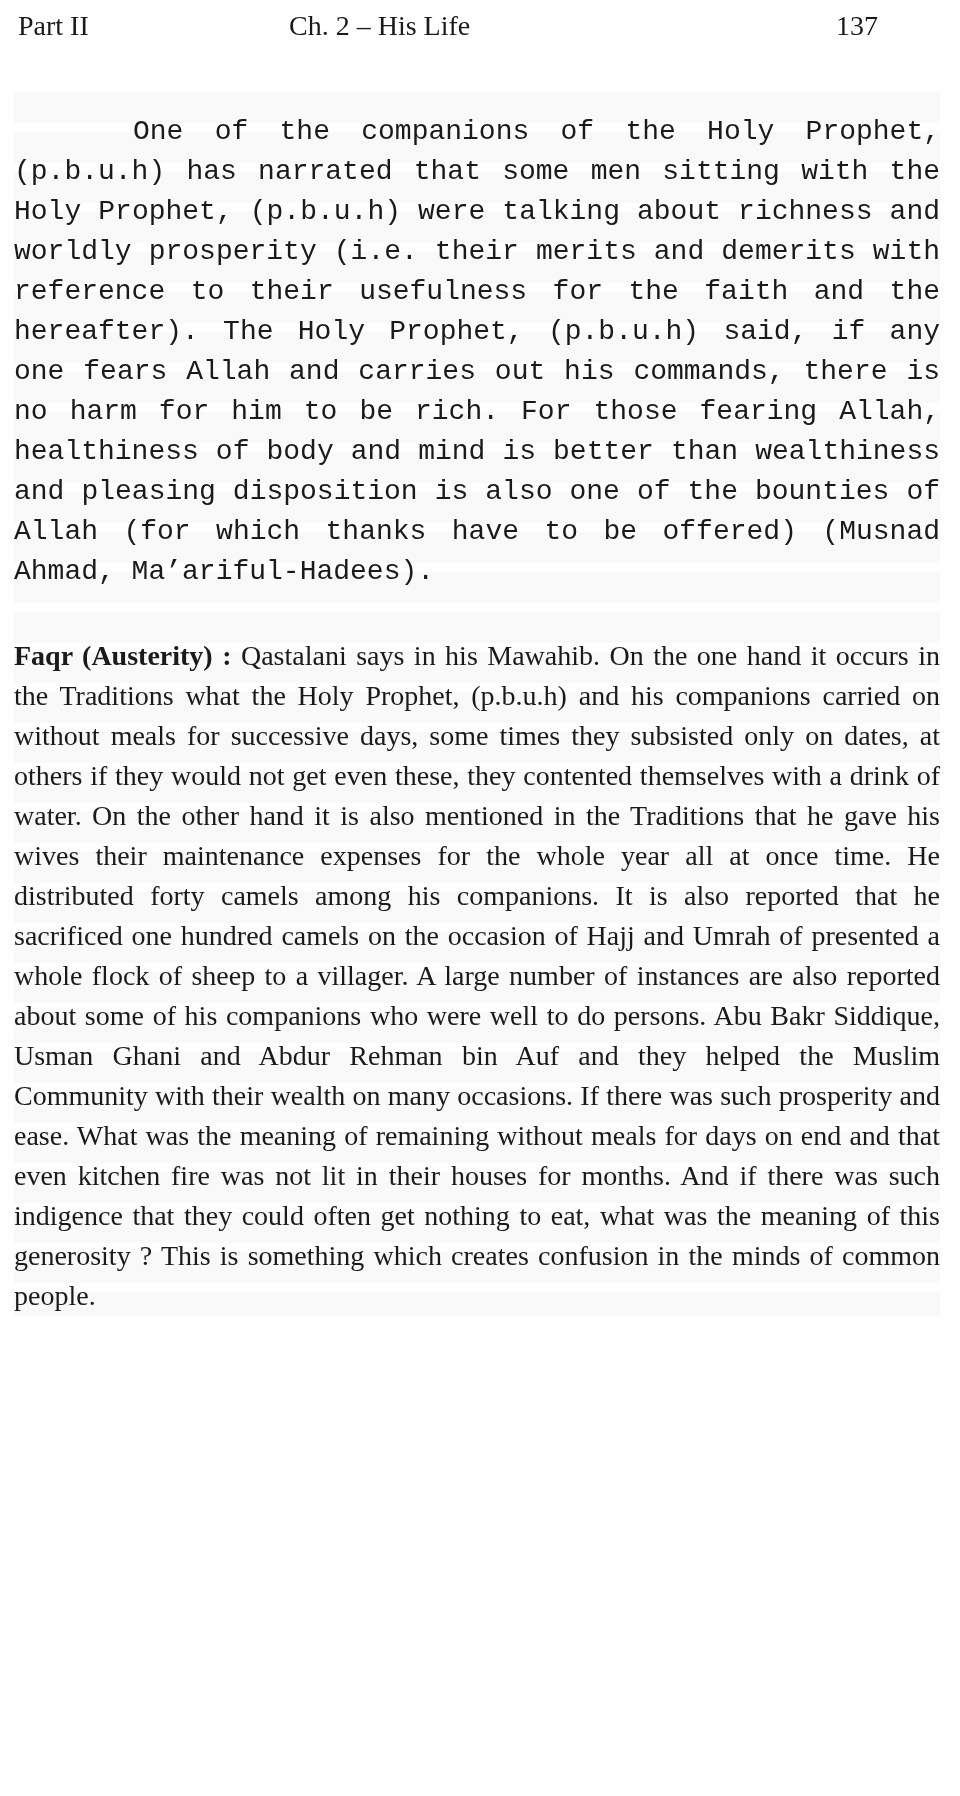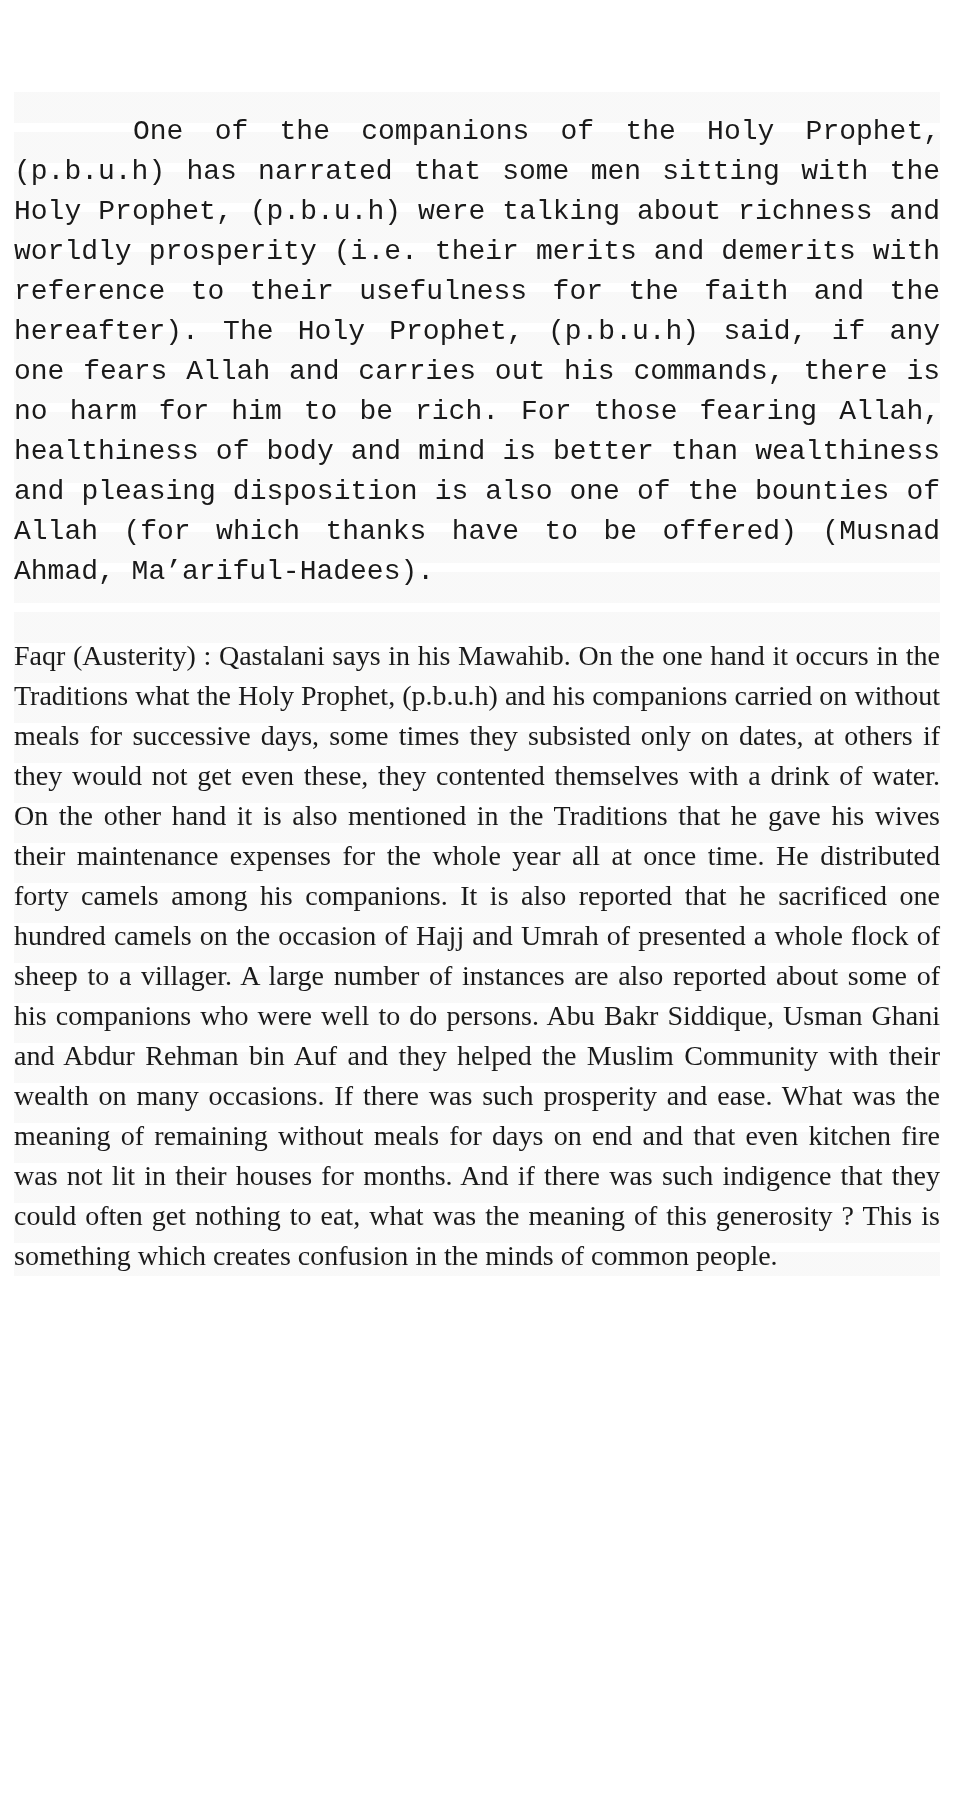--- a/index.html
+++ b/index.html
@@ -64,27 +64,32 @@
   }
   .body-text p.para-2 {
     margin-top: 20px;
     text-indent: 119px;
     font-family: Liberation Mono, monospace;
   }
   .body-text p.para-3 {
     margin-top: 44px;
   }
   .lead-bold {
-    font-weight: normal;
+    font-weight: bold;
   }
 </style>
 </head>
 <body>
 
 <div class="page">
 
+  <div class="header">
+    <span class="part">Part II</span>
+    <span class="chapter">Ch. 2 – His Life</span>
+    <span class="pagenum">137</span>
+  </div>
 
   <div class="body-text">
     <p class="para-2">One of the companions of the Holy Prophet, (p.b.u.h) has narrated that some men sitting with the Holy Prophet, (p.b.u.h) were talking about richness and worldly prosperity (i.e. their merits and demerits with reference to their usefulness for the faith and the hereafter). The Holy Prophet, (p.b.u.h) said, if any one fears Allah and carries out his commands, there is no harm for him to be rich. For those fearing Allah, healthiness of body and mind is better than wealthiness and pleasing disposition is also one of the bounties of Allah (for which thanks have to be offered) (Musnad Ahmad, Ma’ariful-Hadees).</p>
     <p class="para-3"><span class="lead-bold">Faqr (Austerity) :</span><span> Qastalani says in his Mawahib. On the one hand it occurs in the Traditions what the Holy Prophet, (p.b.u.h) and his companions carried on without meals for successive days, some times they subsisted only on dates, at others if they would not get even these, they contented themselves with a drink of water. On the other hand it is also mentioned in the Traditions that he gave his wives their maintenance expenses for the whole year all at once time. He distributed forty camels among his companions. It is also reported that he sacrificed one hundred camels on the occasion of Hajj and Umrah of presented a whole flock of sheep to a villager. A large number of instances are also reported about some of his companions who were well to do persons. Abu Bakr Siddique, Usman Ghani and Abdur Rehman bin Auf and they helped the Muslim Community with their wealth on many occasions. If there was such prosperity and ease. What was the meaning of remaining without meals for days on end and that even kitchen fire was not lit in their houses for months. And if there was such indigence that they could often get nothing to eat, what was the meaning of this generosity ? This is something which creates confusion in the minds of common people.</span></p>
   </div>
 
 </div>
 
 </body></html>

